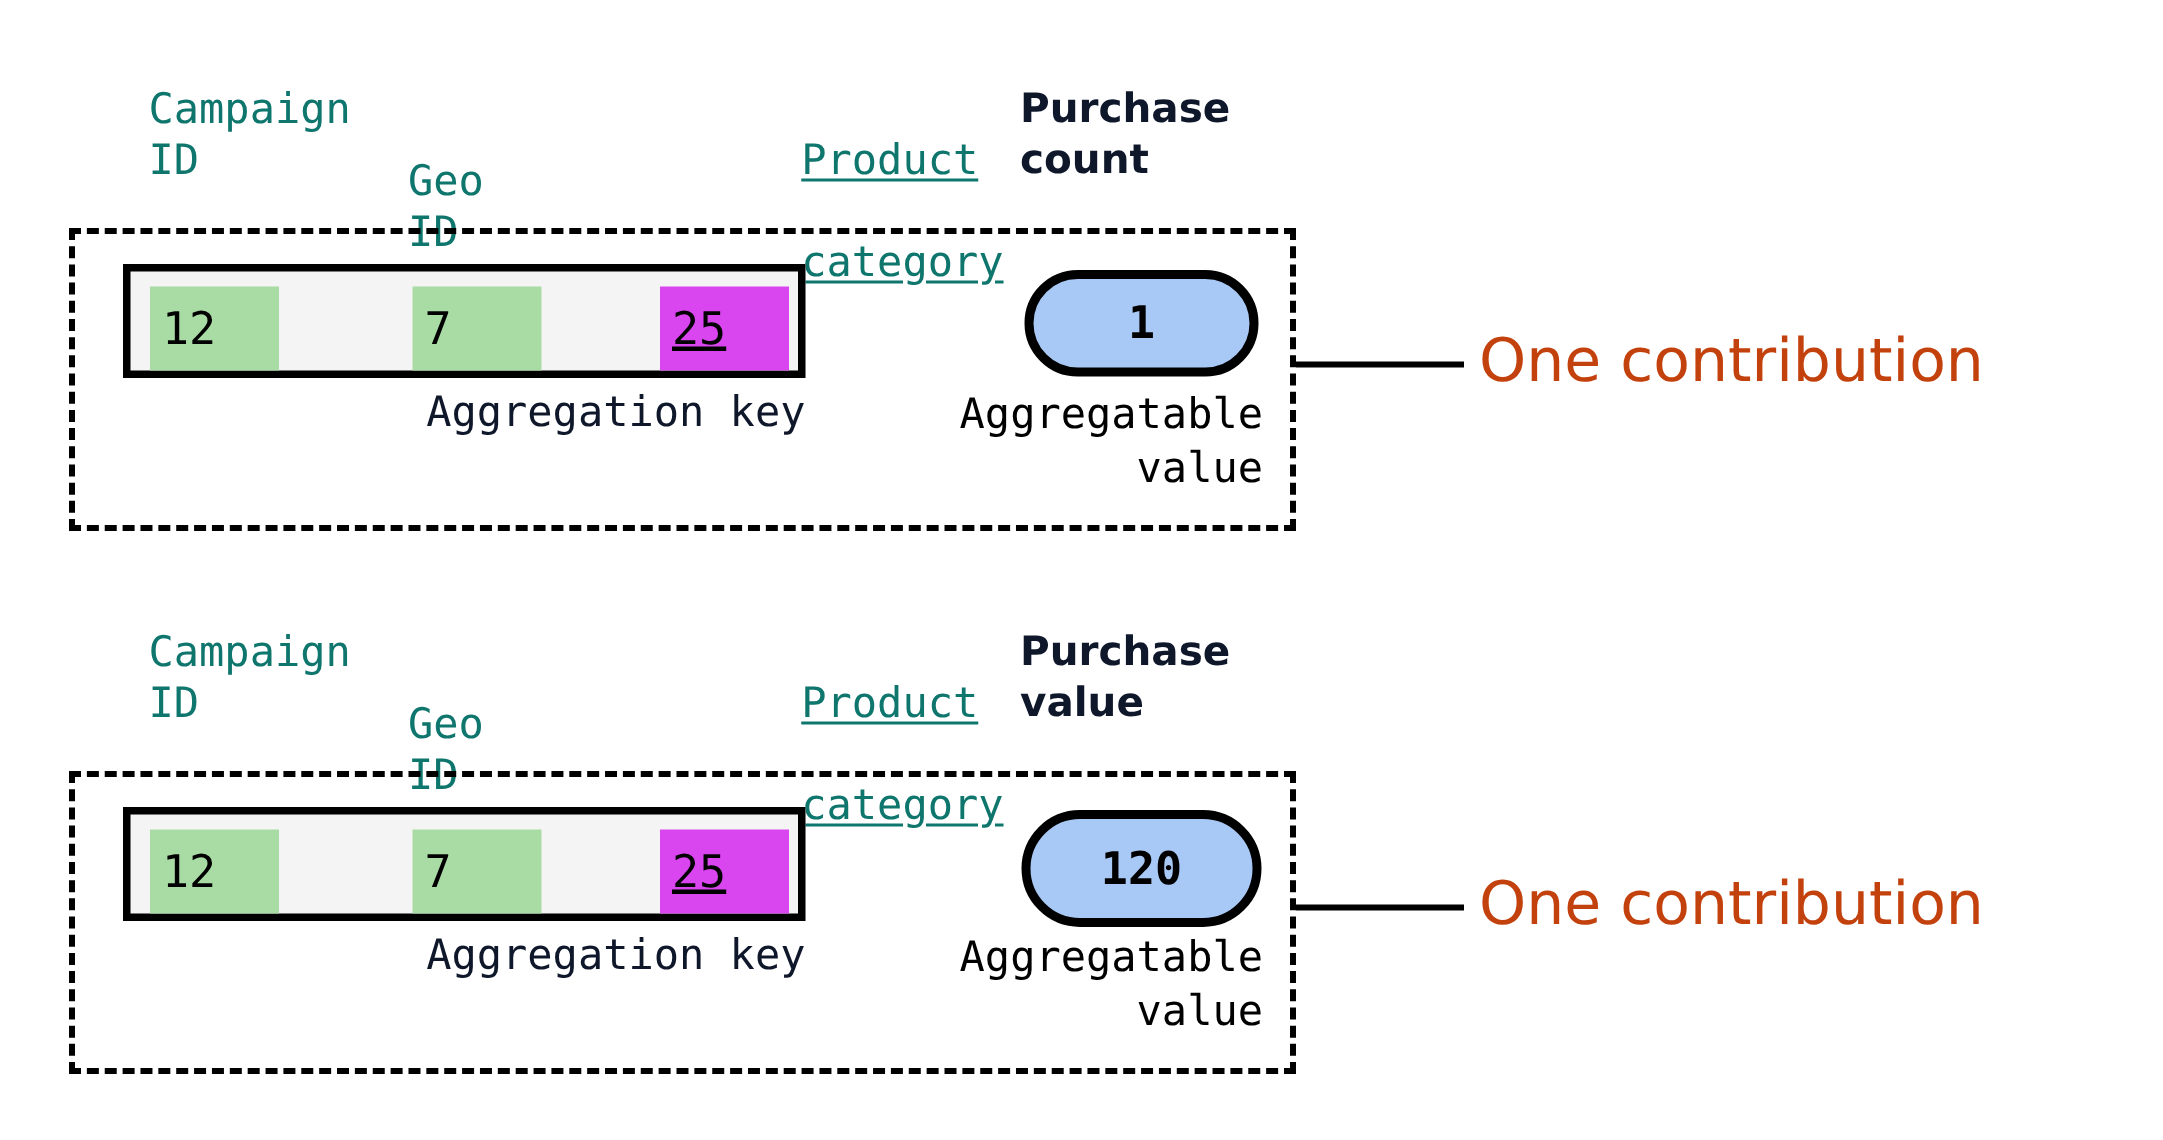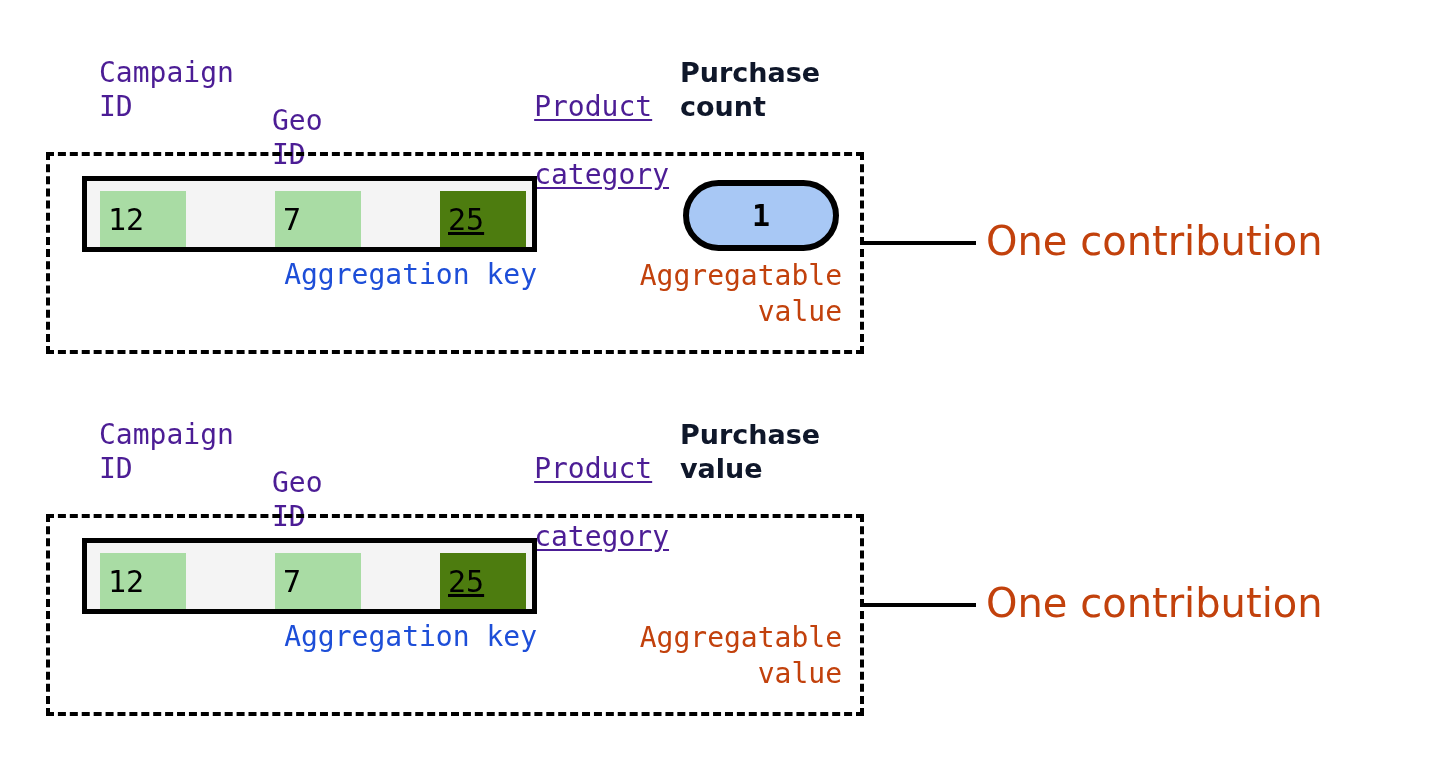--- a/index.html
+++ b/index.html
@@ -27,21 +27,21 @@
     left: 0;
     top: 0;
     width: 1442px;
     height: 78px;
   }
   .hdr {
     position: absolute;
     font-family: "DejaVu Sans Mono", monospace;
     font-size: 28px;
     line-height: 34px;
-    color: #4c1d95;
+    color: #0f766e;
     white-space: pre;
   }
   .hdr-campaign { left: 99px;  top: 0px;  width: 170px; }
   .hdr-geo      { left: 272px; top: 0px;  width: 120px; margin-top: 48px; }
   .hdr-product  { left: 433px; top: 0px;  width: 200px; }
   .hdr-product .u { text-decoration: underline; text-underline-offset: 3px; text-align: center; }
 
   .hdr-metric {
     position: absolute;
     left: 680px;
@@ -84,37 +84,37 @@
     display: flex;
     align-items: center;
     justify-content: flex-start;
     font-family: "DejaVu Sans Mono", monospace;
     font-size: 30px;
     color: #000000;
     box-sizing: border-box;
     padding-left: 8px;
   }
   .chip-green { background: #a9dca4; }
-  .chip-khaki { background: #4d7c0f; text-align: right; }
+  .chip-khaki { background: #d946ef; text-align: right; }
   .chip-1 { left: 13px;  width: 86px; }
   .chip-2 { left: 188px; width: 86px; }
   .chip-3 { left: 353px; width: 86px; }
   .chip-3 .u { text-decoration: underline; text-underline-offset: 2px; }
 
   
   .cap-key {
     position: absolute;
     left: 32px;
     top: 102px;
     width: 455px;
     text-align: right;
     font-family: "DejaVu Sans Mono", monospace;
     font-size: 28px;
     line-height: 34px;
-    color: #1d4ed8;
+    color: #0f172a;
     white-space: pre;
   }
 
   
   .pill {
     position: absolute;
     top: 24px;
     height: 71px;
     border: 6px solid #000000;
     background: #a8c8f5;
@@ -133,21 +133,21 @@
 
   .cap-val {
     position: absolute;
     left: 560px;
     top: 102px;
     width: 232px;
     text-align: right;
     font-family: "DejaVu Sans Mono", monospace;
     font-size: 28px;
     line-height: 36px;
-    color: #c2410c;
+    color: #000000;
     white-space: pre-line;
   }
 
   
   .leader {
     position: absolute;
     height: 0;
     border-top: 4px solid #000000;
     left: 864px;
     width: 112px;
@@ -222,20 +222,21 @@
     <div class="keybox">
       <div class="chip chip-green chip-1">12</div>
       <div class="chip chip-green chip-2">7</div>
       <div class="chip chip-khaki chip-3">
         <span class="u">25</span>
       </div>
     </div>
 
     <div class="cap-key">Aggregation key</div>
 
+    <div class="pill pill-value">120</div>
 
     <div class="cap-val">Aggregatable
 value</div>
   </div>
 
   <div class="leader" style="top:185px;"></div>
   <div class="annot" style="top:162px;">One contribution</div>
 </div>
 
 </body></html>

